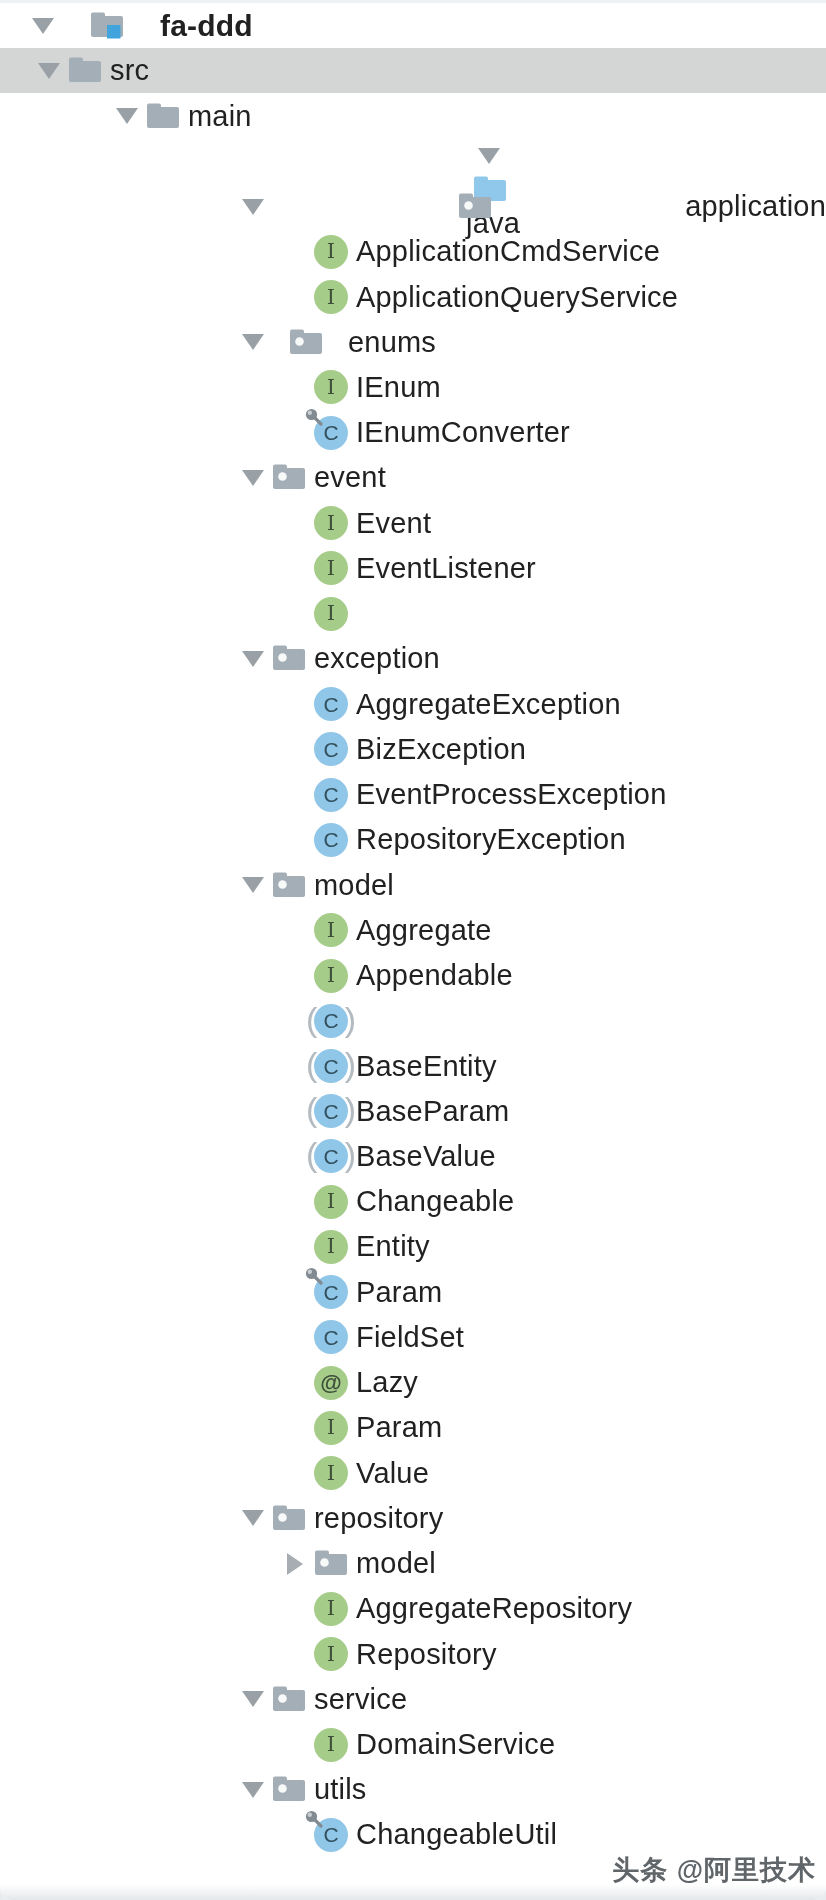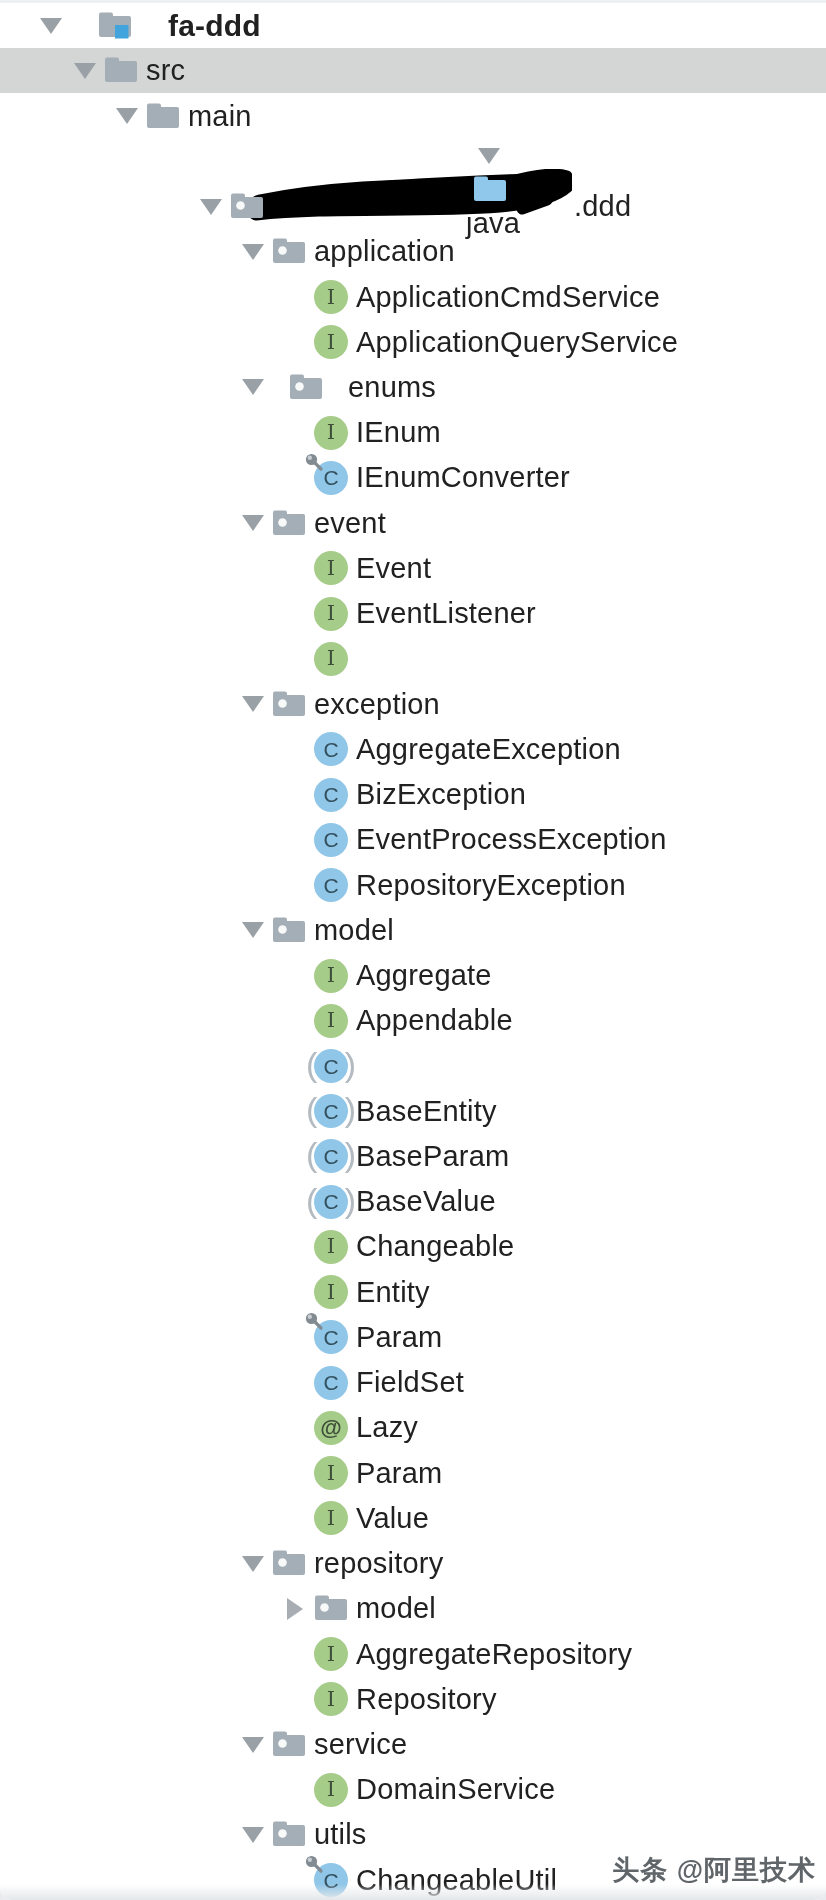--- a/index.html
+++ b/index.html
@@ -67,34 +67,34 @@
     position:absolute;left:0;right:0;bottom:0;height:16px;
     background:linear-gradient(rgba(233,236,238,0), #e4e7e9);
     pointer-events:none;
   }
 </style>
 </head>
 <body>
 
 <div class="app">
   <div class="tree" id="tree">
-      <div class="row" style="padding-left: 34px; gap: 28px;">
+      <div class="row" style="padding-left: 26px; gap: 28px;">
     <span class="tri open">
           <i></i>
         </span>
     <span class="icon">
           <svg width="34" height="31" viewBox="0 0 34 31">
             <rect x="1" y="2.5" width="14" height="9" rx="2" fill="#a4aeb6"></rect>
             <rect x="1" y="6" width="32" height="21" rx="2" fill="#a4aeb6"></rect>
             <rect x="17" y="15" width="13.5" height="13.5" fill="#42a4dc"></rect>
           </svg>
         </span>
     <span class="label bold">fa-ddd</span>
   </div>
-      <div class="row selected" style="padding-left: 68px;">
+      <div class="row selected" style="padding-left: 32px;">
     <span class="tri open">
           <i></i>
         </span>
     <span class="icon">
           <svg width="34" height="31" viewBox="0 0 34 31">
             <rect x="1" y="2.5" width="14" height="9" rx="2" fill="#a4aeb6"></rect>
             <rect x="1" y="6" width="32" height="21" rx="2" fill="#a4aeb6"></rect>
           </svg>
         </span>
     <span class="label">src</span>
@@ -116,43 +116,21 @@
           <i></i>
         </span>
     <span class="icon">
           <svg width="34" height="31" viewBox="0 0 34 31">
             <rect x="1" y="2.5" width="14" height="9" rx="2" fill="#8fc8ea"></rect>
             <rect x="1" y="6" width="32" height="21" rx="2" fill="#8fc8ea"></rect>
           </svg>
         </span>
     <span class="label">java</span>
   </div>
-      <div class="row" style="padding-left: 194px;">
-    <span class="tri open">
-          <i></i>
-        </span>
-    <span class="icon">
-          <svg width="34" height="31" viewBox="0 0 34 31">
-            <rect x="1" y="2.5" width="14" height="9" rx="2" fill="#a4aeb6"></rect>
-            <rect x="1" y="6" width="32" height="21" rx="2" fill="#a4aeb6"></rect>
-            <circle cx="10.5" cy="14.5" r="4.3" fill="#ffffff" opacity="0.92"></circle>
-          </svg>
-        </span>
-        <svg class="scribble" viewBox="0 0 322 62">
-          <g fill="none" stroke="#000000" stroke-linecap="round" stroke-linejoin="round">
-            <path d="M10 36 C 70 24, 150 18, 235 22 C 272 23, 300 17, 312 11" stroke-width="21"></path>
-            <path d="M6 44 C 80 36, 170 42, 250 36 C 285 33, 306 26, 316 17" stroke-width="15"></path>
-            <path d="M36 29 C 110 19, 205 13, 288 11" stroke-width="13"></path>
-            <path d="M252 15 C 284 5, 304 3, 317 7 L 297 31 L 272 40" stroke-width="11"></path>
-            <path d="M120 26 C 180 34, 230 28, 262 30" stroke-width="10"></path>
-          </g>
-        </svg>
-    <span class="label" style="margin-left: 2px;">.ddd</span>
-  </div>
-      <div class="row" style="padding-left: 236px;">
+      <div class="row" style="padding-left: 236px; justify-content: space-between;">
     <span class="tri open">
           <i></i>
         </span>
     <span class="icon">
           <svg width="34" height="31" viewBox="0 0 34 31">
             <rect x="1" y="2.5" width="14" height="9" rx="2" fill="#a4aeb6"></rect>
             <rect x="1" y="6" width="32" height="21" rx="2" fill="#a4aeb6"></rect>
             <circle cx="10.5" cy="14.5" r="4.3" fill="#ffffff" opacity="0.92"></circle>
           </svg>
         </span>

